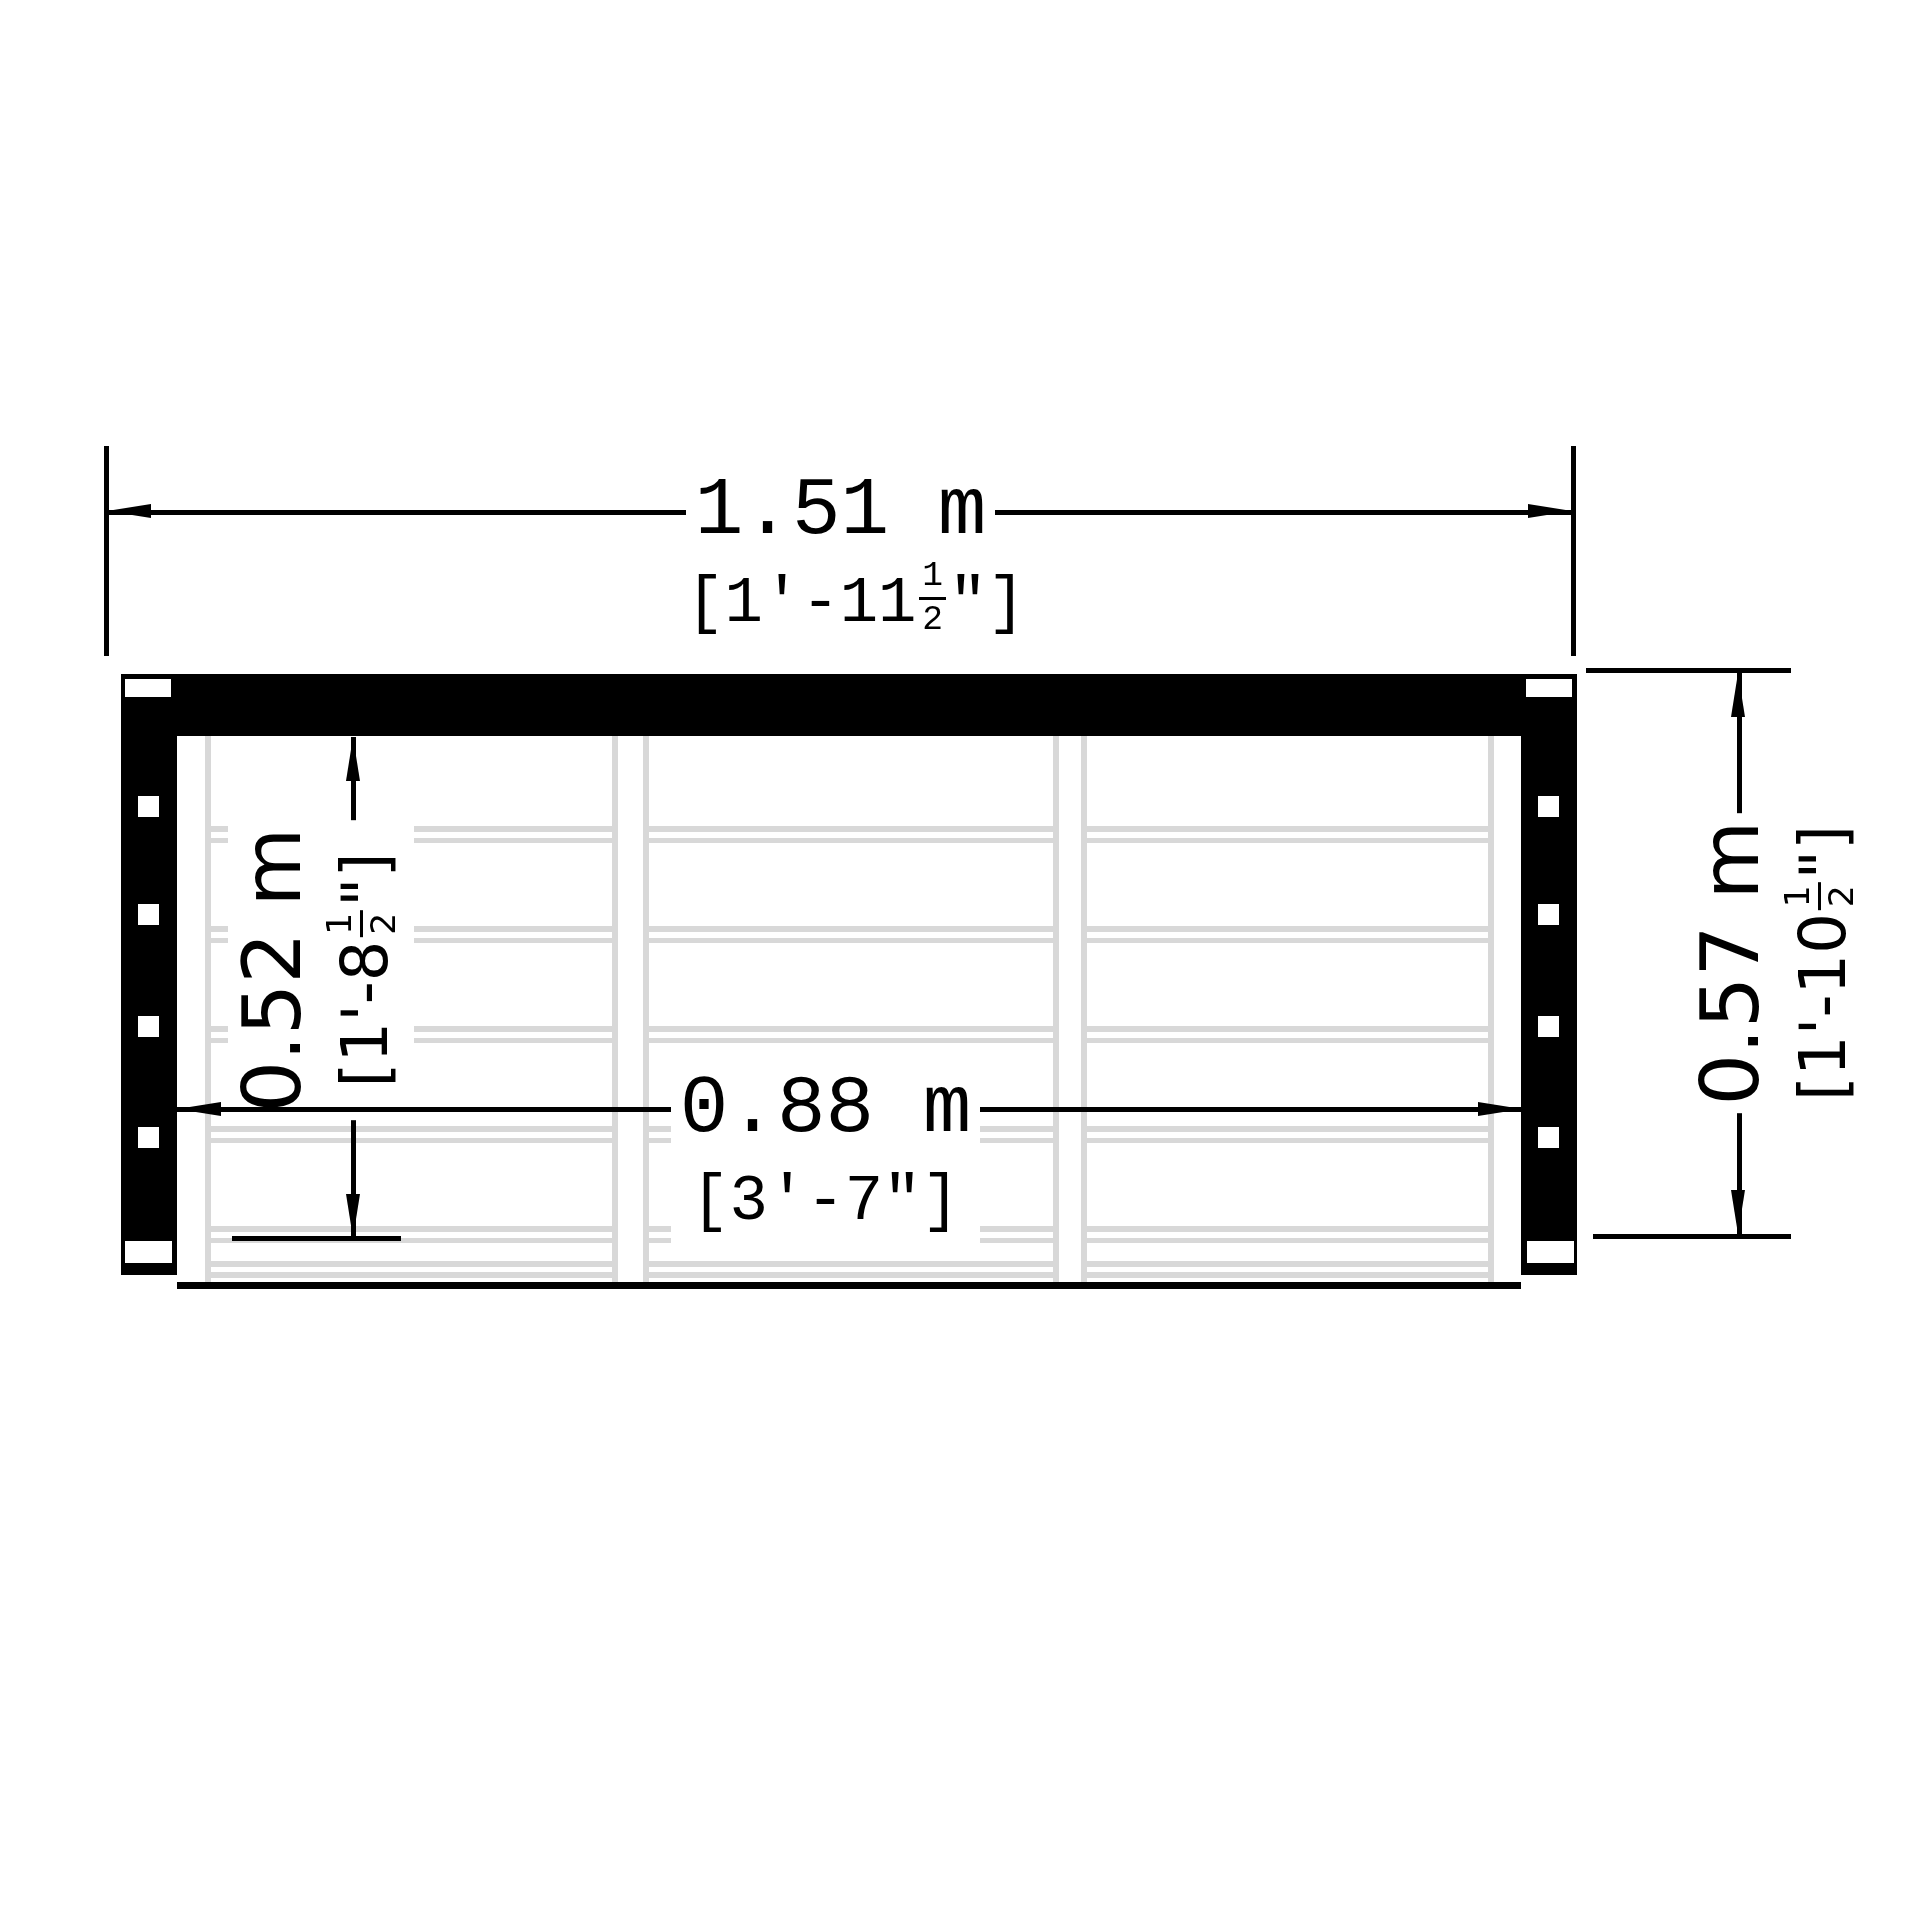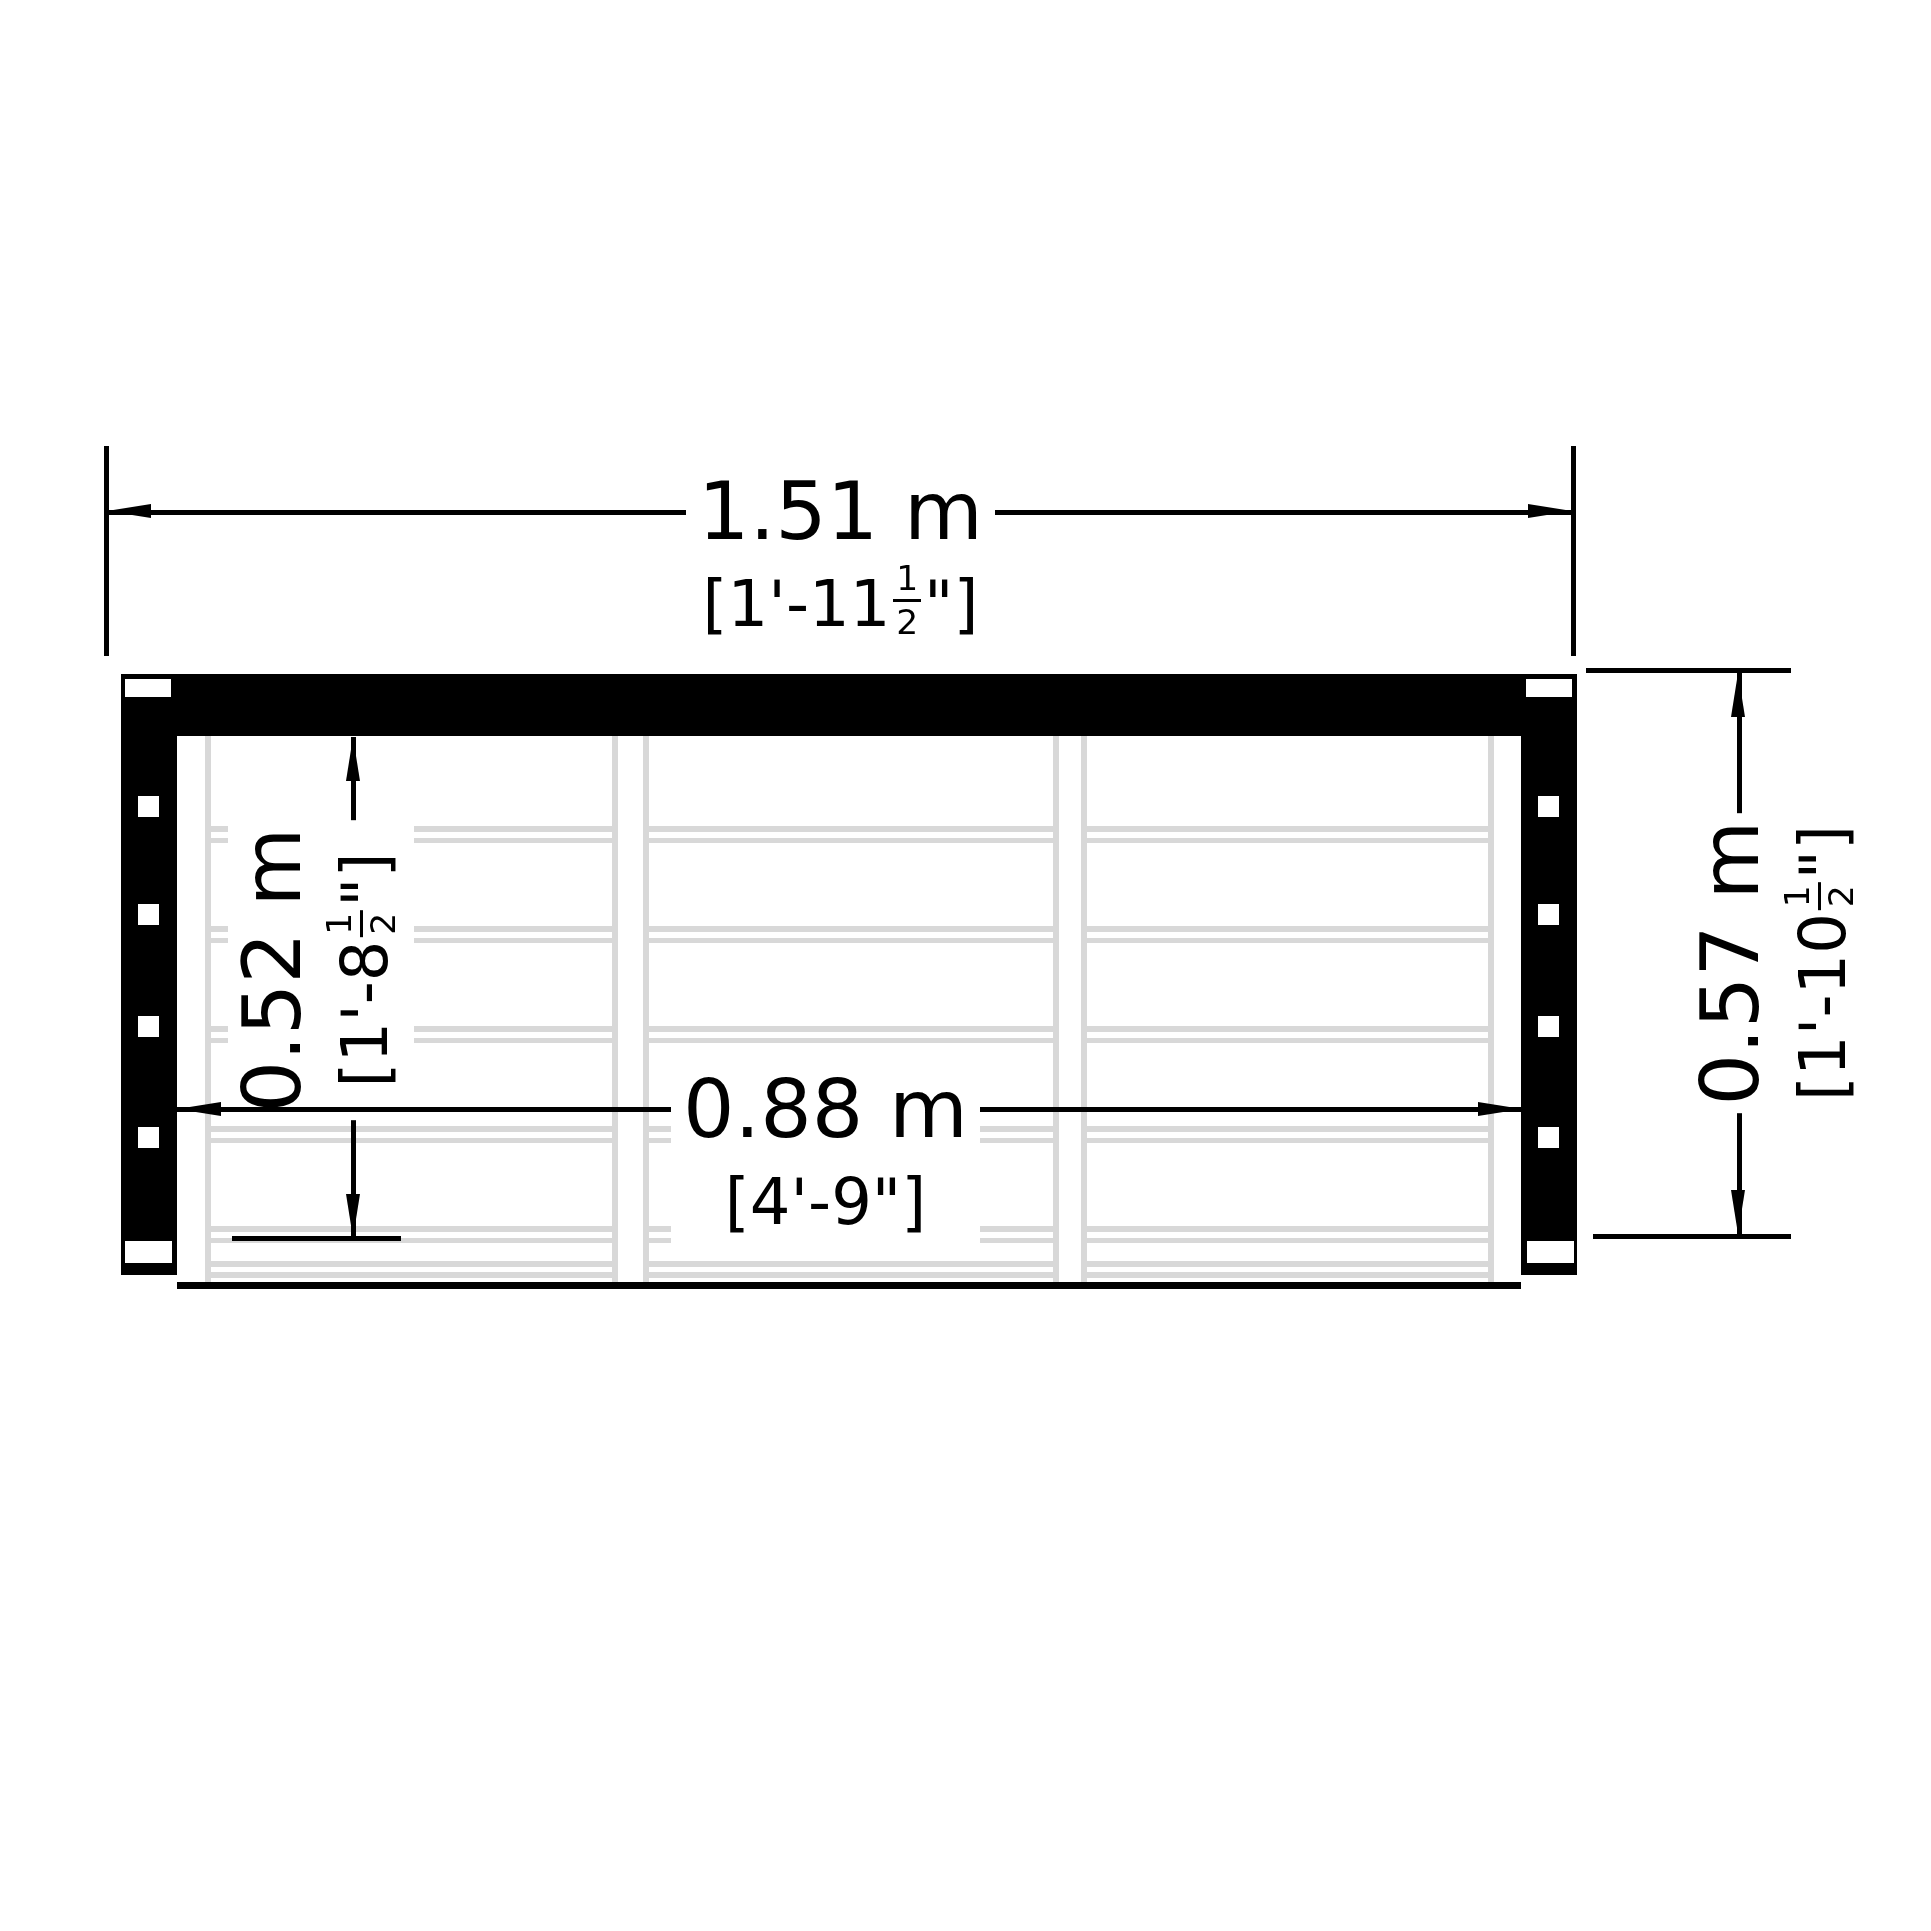--- a/index.html
+++ b/index.html
@@ -27,21 +27,21 @@
   .dline{background:#000;}
 
   
   .arr{position:absolute;width:0;height:0;z-index:21;}
   .arr-l{border-top:7.7px solid transparent;border-bottom:7.7px solid transparent;border-right:44px solid #000;}
   .arr-r{border-top:7.7px solid transparent;border-bottom:7.7px solid transparent;border-left:44px solid #000;}
   .arr-u{border-left:7.7px solid transparent;border-right:7.7px solid transparent;border-bottom:44px solid #000;}
   .arr-d{border-left:7.7px solid transparent;border-right:7.7px solid transparent;border-top:44px solid #000;}
 
   
-  .dim-label{position:absolute;text-align:center;background:#fff;}
+  .dim-label{position:absolute;text-align:center;background:#fff;font-family:Liberation Mono, monospace;}
   .metric{font-size:81px;line-height:89px;white-space:nowrap;}
   .imperial{font-size:64px;line-height:97px;white-space:nowrap;}
   .frac{display:inline-block;vertical-align:-0.22em;text-align:center;font-size:0.54em;line-height:1;margin:0 2.9px;}
   .fnum{display:block;border-bottom:3.9px solid #000;padding:0 2.9px 2.9px;}
   .fden{display:block;padding-top:2.9px;}
 
   .vlabel{position:absolute;text-align:center;background:#fff;white-space:nowrap;
           padding:0 7.7px;transform:translate(-50%,-50%) rotate(-90deg);}
 </style>
 </head>
@@ -96,21 +96,21 @@
     <div class="metric">1.51 m</div>
     <div class="imperial"><span>[1'-11</span><span class="frac"><span class="fnum">1</span><span class="fden">2</span></span><span>"]</span></div>
   </div>
 
   <div class="abs dline z-dim-hi" style="left:177px;top:1107px;width:1346px;height:4.8px;"></div>
   <div class="arr arr-l z-dim-hi" style="left:177px;top:1102px;z-index:27;"></div>
   <div class="arr arr-r z-dim-hi" style="left:1478px;top:1102px;z-index:27;"></div>
 
   <div class="dim-label z-label" style="left:671px;top:1065px;width:309px;">
     <div class="metric">0.88 m</div>
-    <div class="imperial"><span>[4'-9</span><span>"]</span></div>
+    <div class="imperial"><span>[3'-7</span><span>"]</span></div>
   </div>
 
   <div class="abs dline z-dim" style="left:351px;top:737px;width:4.8px;height:502px;"></div>
   <div class="arr arr-u" style="left:346px;top:737px;"></div>
   <div class="arr arr-d" style="left:346px;top:1194px;"></div>
   <div class="abs dline z-dim" style="left:232px;top:1236px;width:169px;height:4.8px;"></div>
 
   <div class="vlabel z-vlabel" style="left:321px;top:970px;">
     <div class="metric">0.52 m</div>
     <div class="imperial"><span>[1'-8</span><span class="frac"><span class="fnum">1</span><span class="fden">2</span></span><span>"]</span></div>

